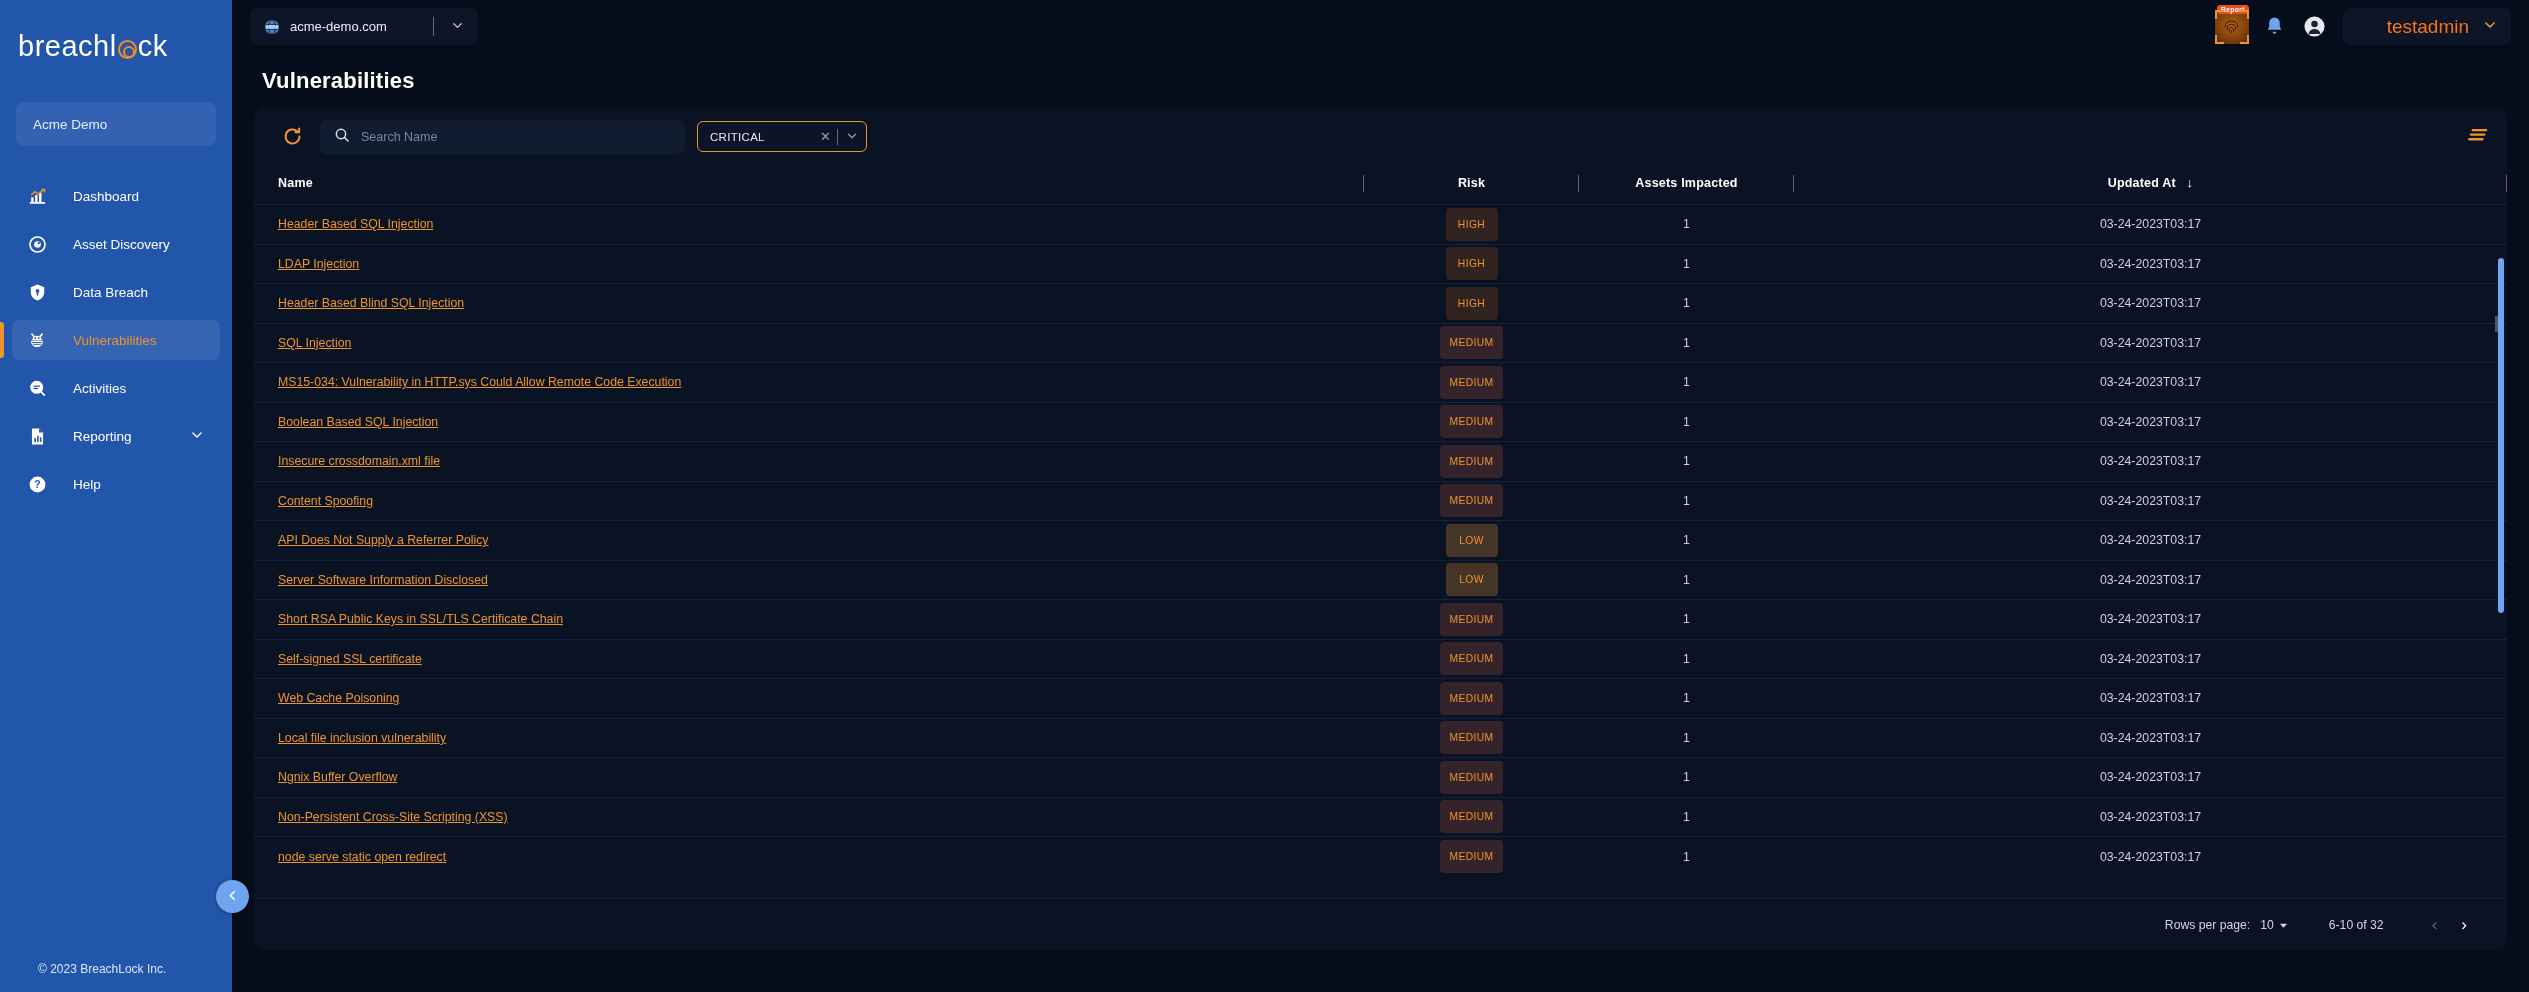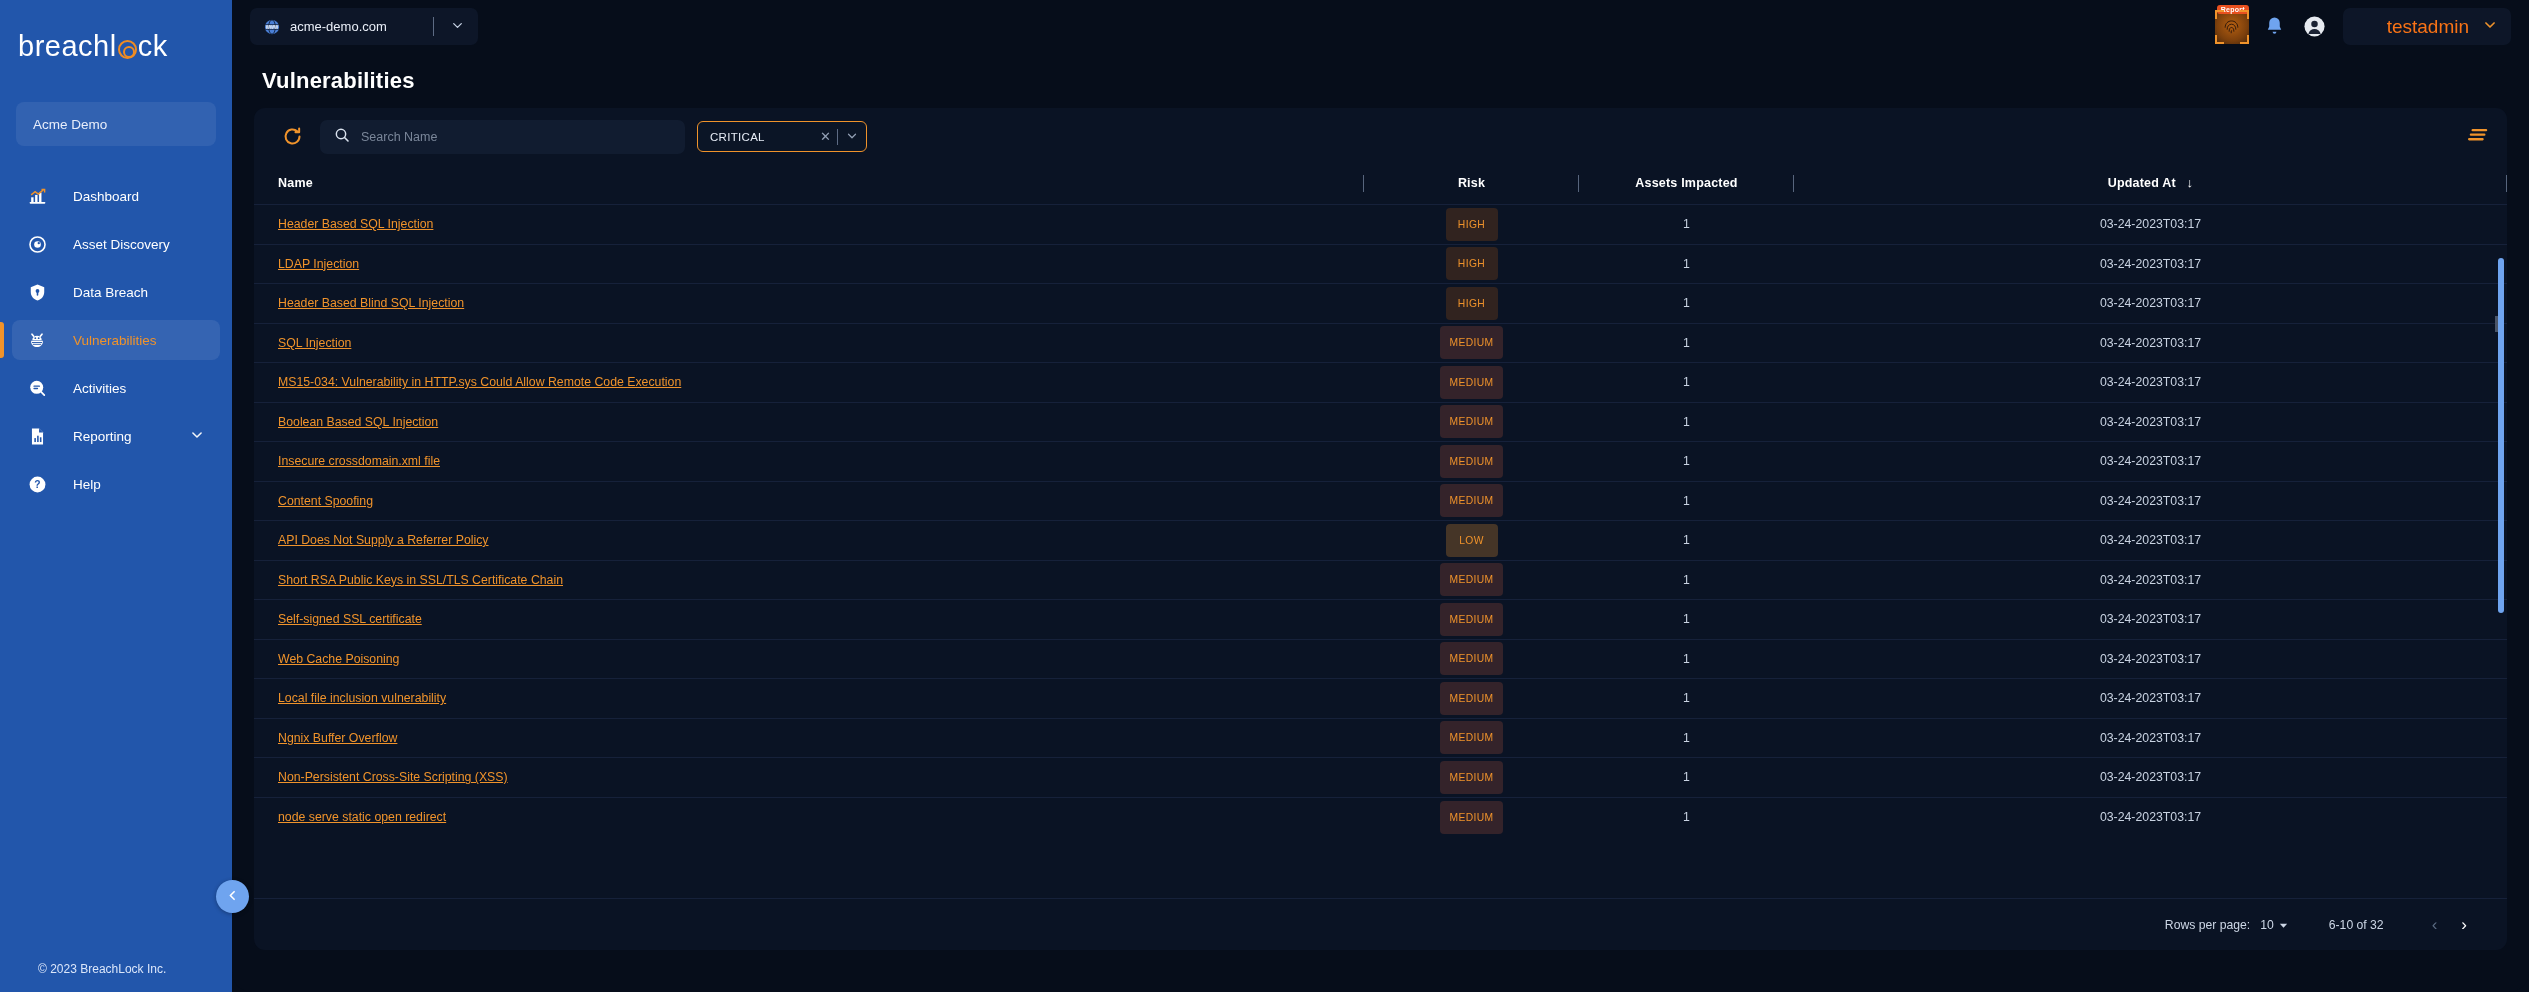--- a/index.html
+++ b/index.html
@@ -551,20 +551,26 @@
                 <td>1</td>
                 <td>03-24-2023T03:17</td>
               </tr>
               <tr>
                 <td class="col-name"><span class="vuln-link">API Does Not Supply a Referrer Policy</span></td>
                 <td><span class="badge low">LOW</span></td>
                 <td>1</td>
                 <td>03-24-2023T03:17</td>
               </tr>
               <tr>
+                <td class="col-name"><span class="vuln-link">Server Software Information Disclosed</span></td>
+                <td><span class="badge low">LOW</span></td>
+                <td>1</td>
+                <td>03-24-2023T03:17</td>
+              </tr>
+              <tr>
                 <td class="col-name"><span class="vuln-link">Short RSA Public Keys in SSL/TLS Certificate Chain</span></td>
                 <td><span class="badge medium">MEDIUM</span></td>
                 <td>1</td>
                 <td>03-24-2023T03:17</td>
               </tr>
               <tr>
                 <td class="col-name"><span class="vuln-link">Self-signed SSL certificate</span></td>
                 <td><span class="badge medium">MEDIUM</span></td>
                 <td>1</td>
                 <td>03-24-2023T03:17</td>

